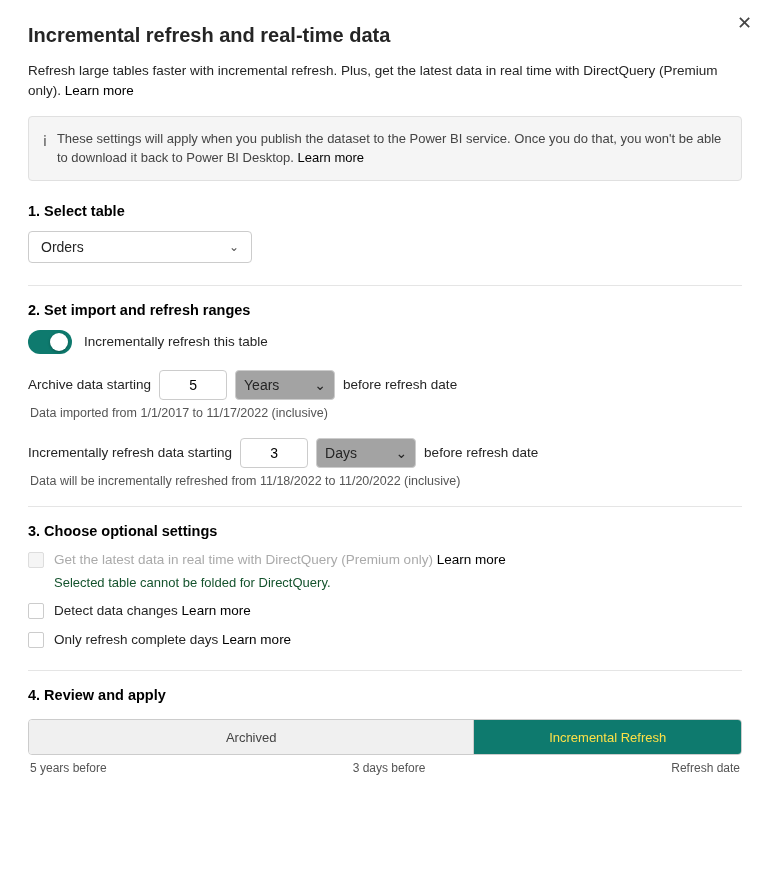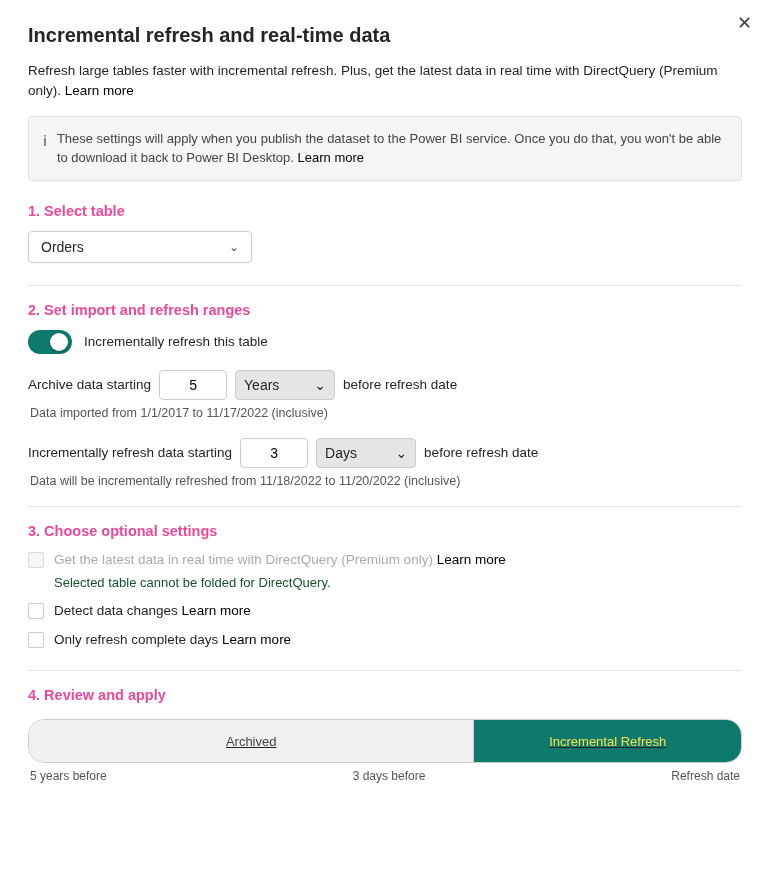--- a/index.html
+++ b/index.html
@@ -60,21 +60,21 @@
     .info-icon {
       font-size: 15px;
       color: #555;
       flex-shrink: 0;
       margin-top: 1px;
     }
     .section-title {
       font-size: 14.5px;
       font-weight: 600;
       margin-bottom: 12px;
-      color: #ec4899;
+      color: #000000;
     }
     .select-table-section { margin-bottom: 22px; }
     .table-dropdown {
       display: flex;
       align-items: center;
       border: 1px solid #ccc;
       border-radius: 4px;
       padding: 7px 12px;
       width: 224px;
       cursor: pointer;
@@ -125,21 +125,21 @@
       padding: 6px 10px;
       width: 68px;
       font-size: 14px;
       text-align: center;
     }
     .range-select {
       border: 1px solid #ccc;
       border-radius: 4px;
       padding: 6px 8px;
       font-size: 14px;
-      background: #e5e5e5;
+      background: #a3a3a3;
       cursor: pointer;
       min-width: 100px;
       display: flex;
       align-items: center;
       justify-content: space-between;
       gap: 6px;
     }
     .data-info-text {
       font-size: 12.5px;
       color: #555;
@@ -174,25 +174,24 @@
       margin-bottom: 12px;
       margin-top: -4px;
     }
     .review-section { margin-bottom: 0; }
     .timeline-bar-container {
       margin-top: 16px;
       position: relative;
     }
     .bar-track {
       display: flex;
-      height: 44px;
-      border-radius: 16px;
+      height: 36px;
+      border-radius: 4px;
       overflow: hidden;
       border: 1px solid #ccc;
-      text-decoration: underline;
     }
     .bar-archived {
       flex: 5;
       background: #f0f0f0;
       display: flex;
       align-items: center;
       justify-content: center;
       font-size: 13px;
       color: #444;
       font-weight: 500;

